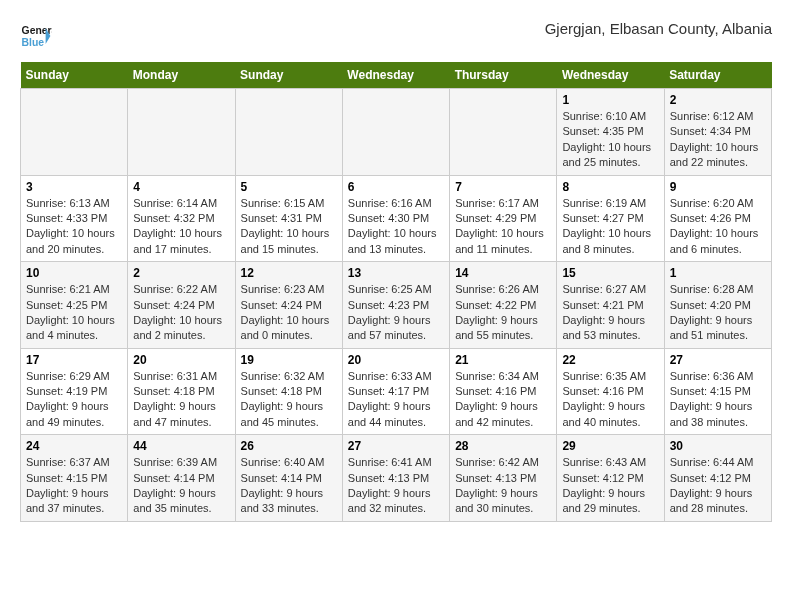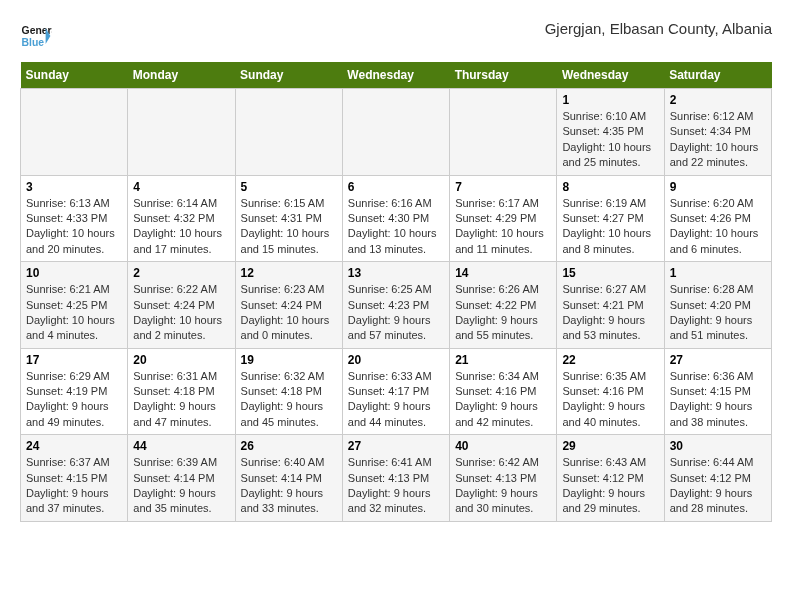--- a/index.html
+++ b/index.html
@@ -220,21 +220,21 @@
         </td>
         <td>
           <div class="day-num">26</div>
           <div class="day-detail">Sunrise: 6:40 AM<br>Sunset: 4:14 PM<br>Daylight: 9 hours<br>and 33 minutes.</div>
         </td>
         <td>
           <div class="day-num">27</div>
           <div class="day-detail">Sunrise: 6:41 AM<br>Sunset: 4:13 PM<br>Daylight: 9 hours<br>and 32 minutes.</div>
         </td>
         <td>
-          <div class="day-num">40</div>
+          <div class="day-num">28</div>
           <div class="day-detail">Sunrise: 6:42 AM<br>Sunset: 4:13 PM<br>Daylight: 9 hours<br>and 30 minutes.</div>
         </td>
         <td>
           <div class="day-num">29</div>
           <div class="day-detail">Sunrise: 6:43 AM<br>Sunset: 4:12 PM<br>Daylight: 9 hours<br>and 29 minutes.</div>
         </td>
         <td>
           <div class="day-num">30</div>
           <div class="day-detail">Sunrise: 6:44 AM<br>Sunset: 4:12 PM<br>Daylight: 9 hours<br>and 28 minutes.</div>
         </td>

